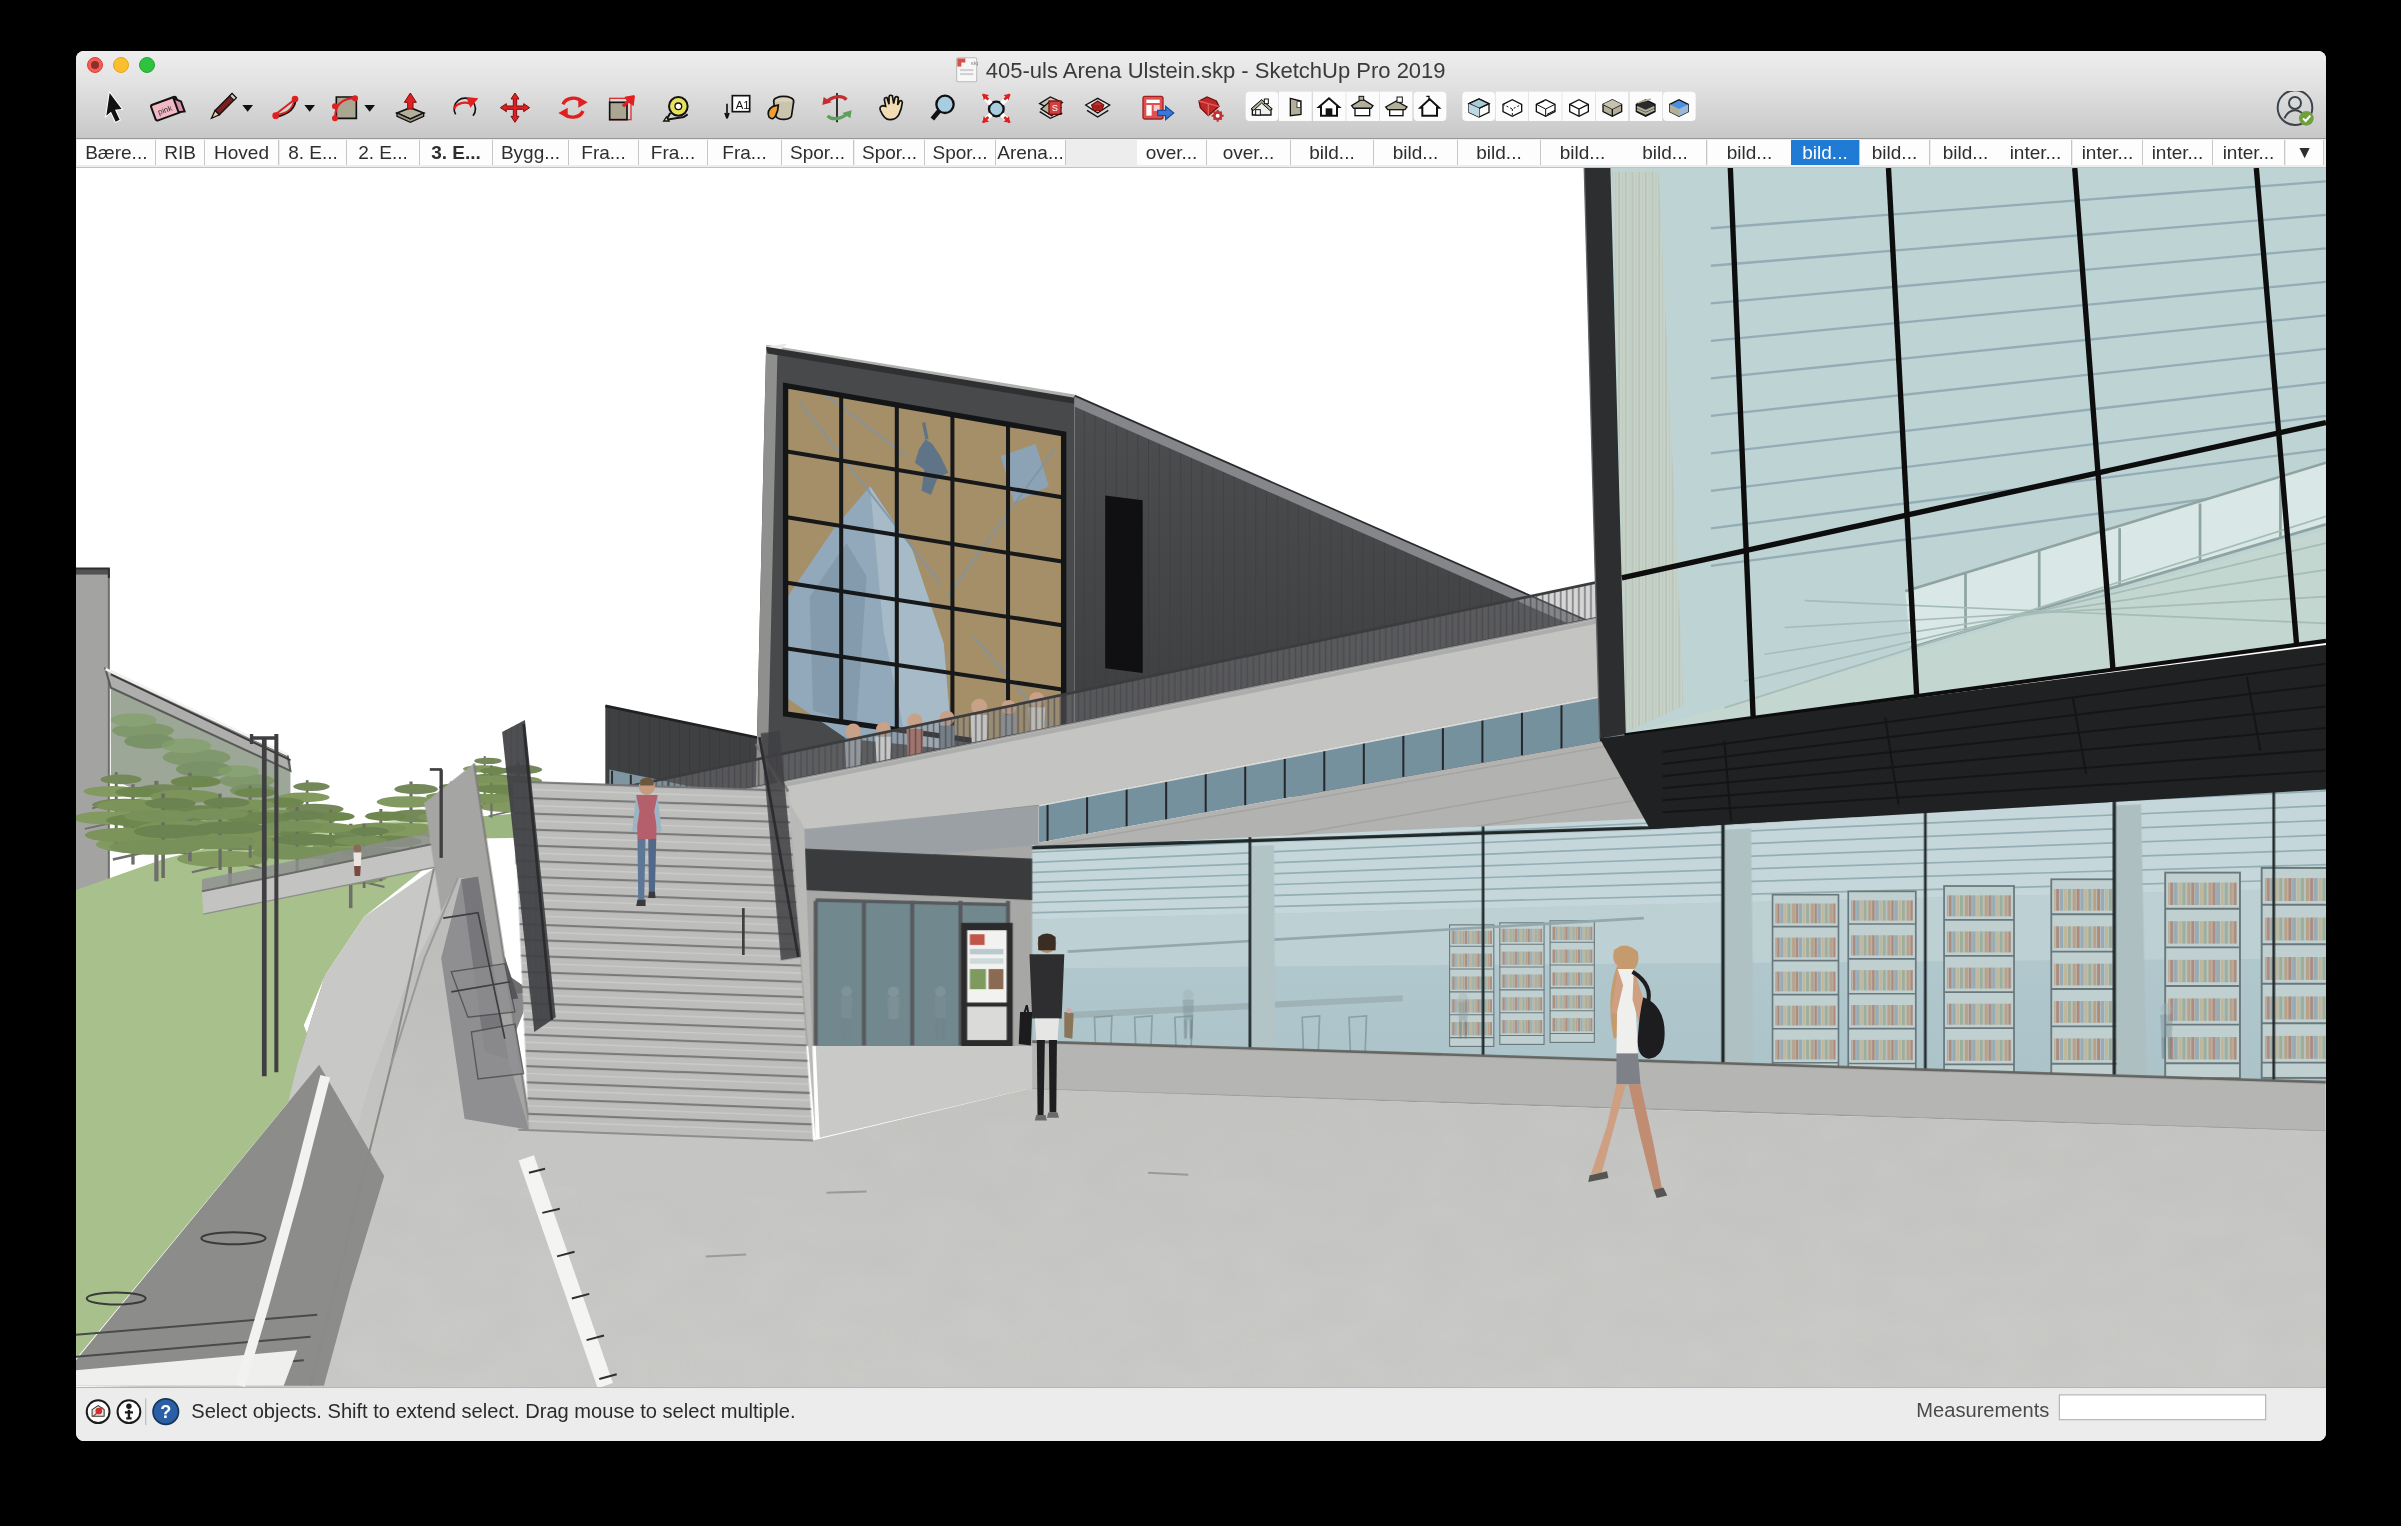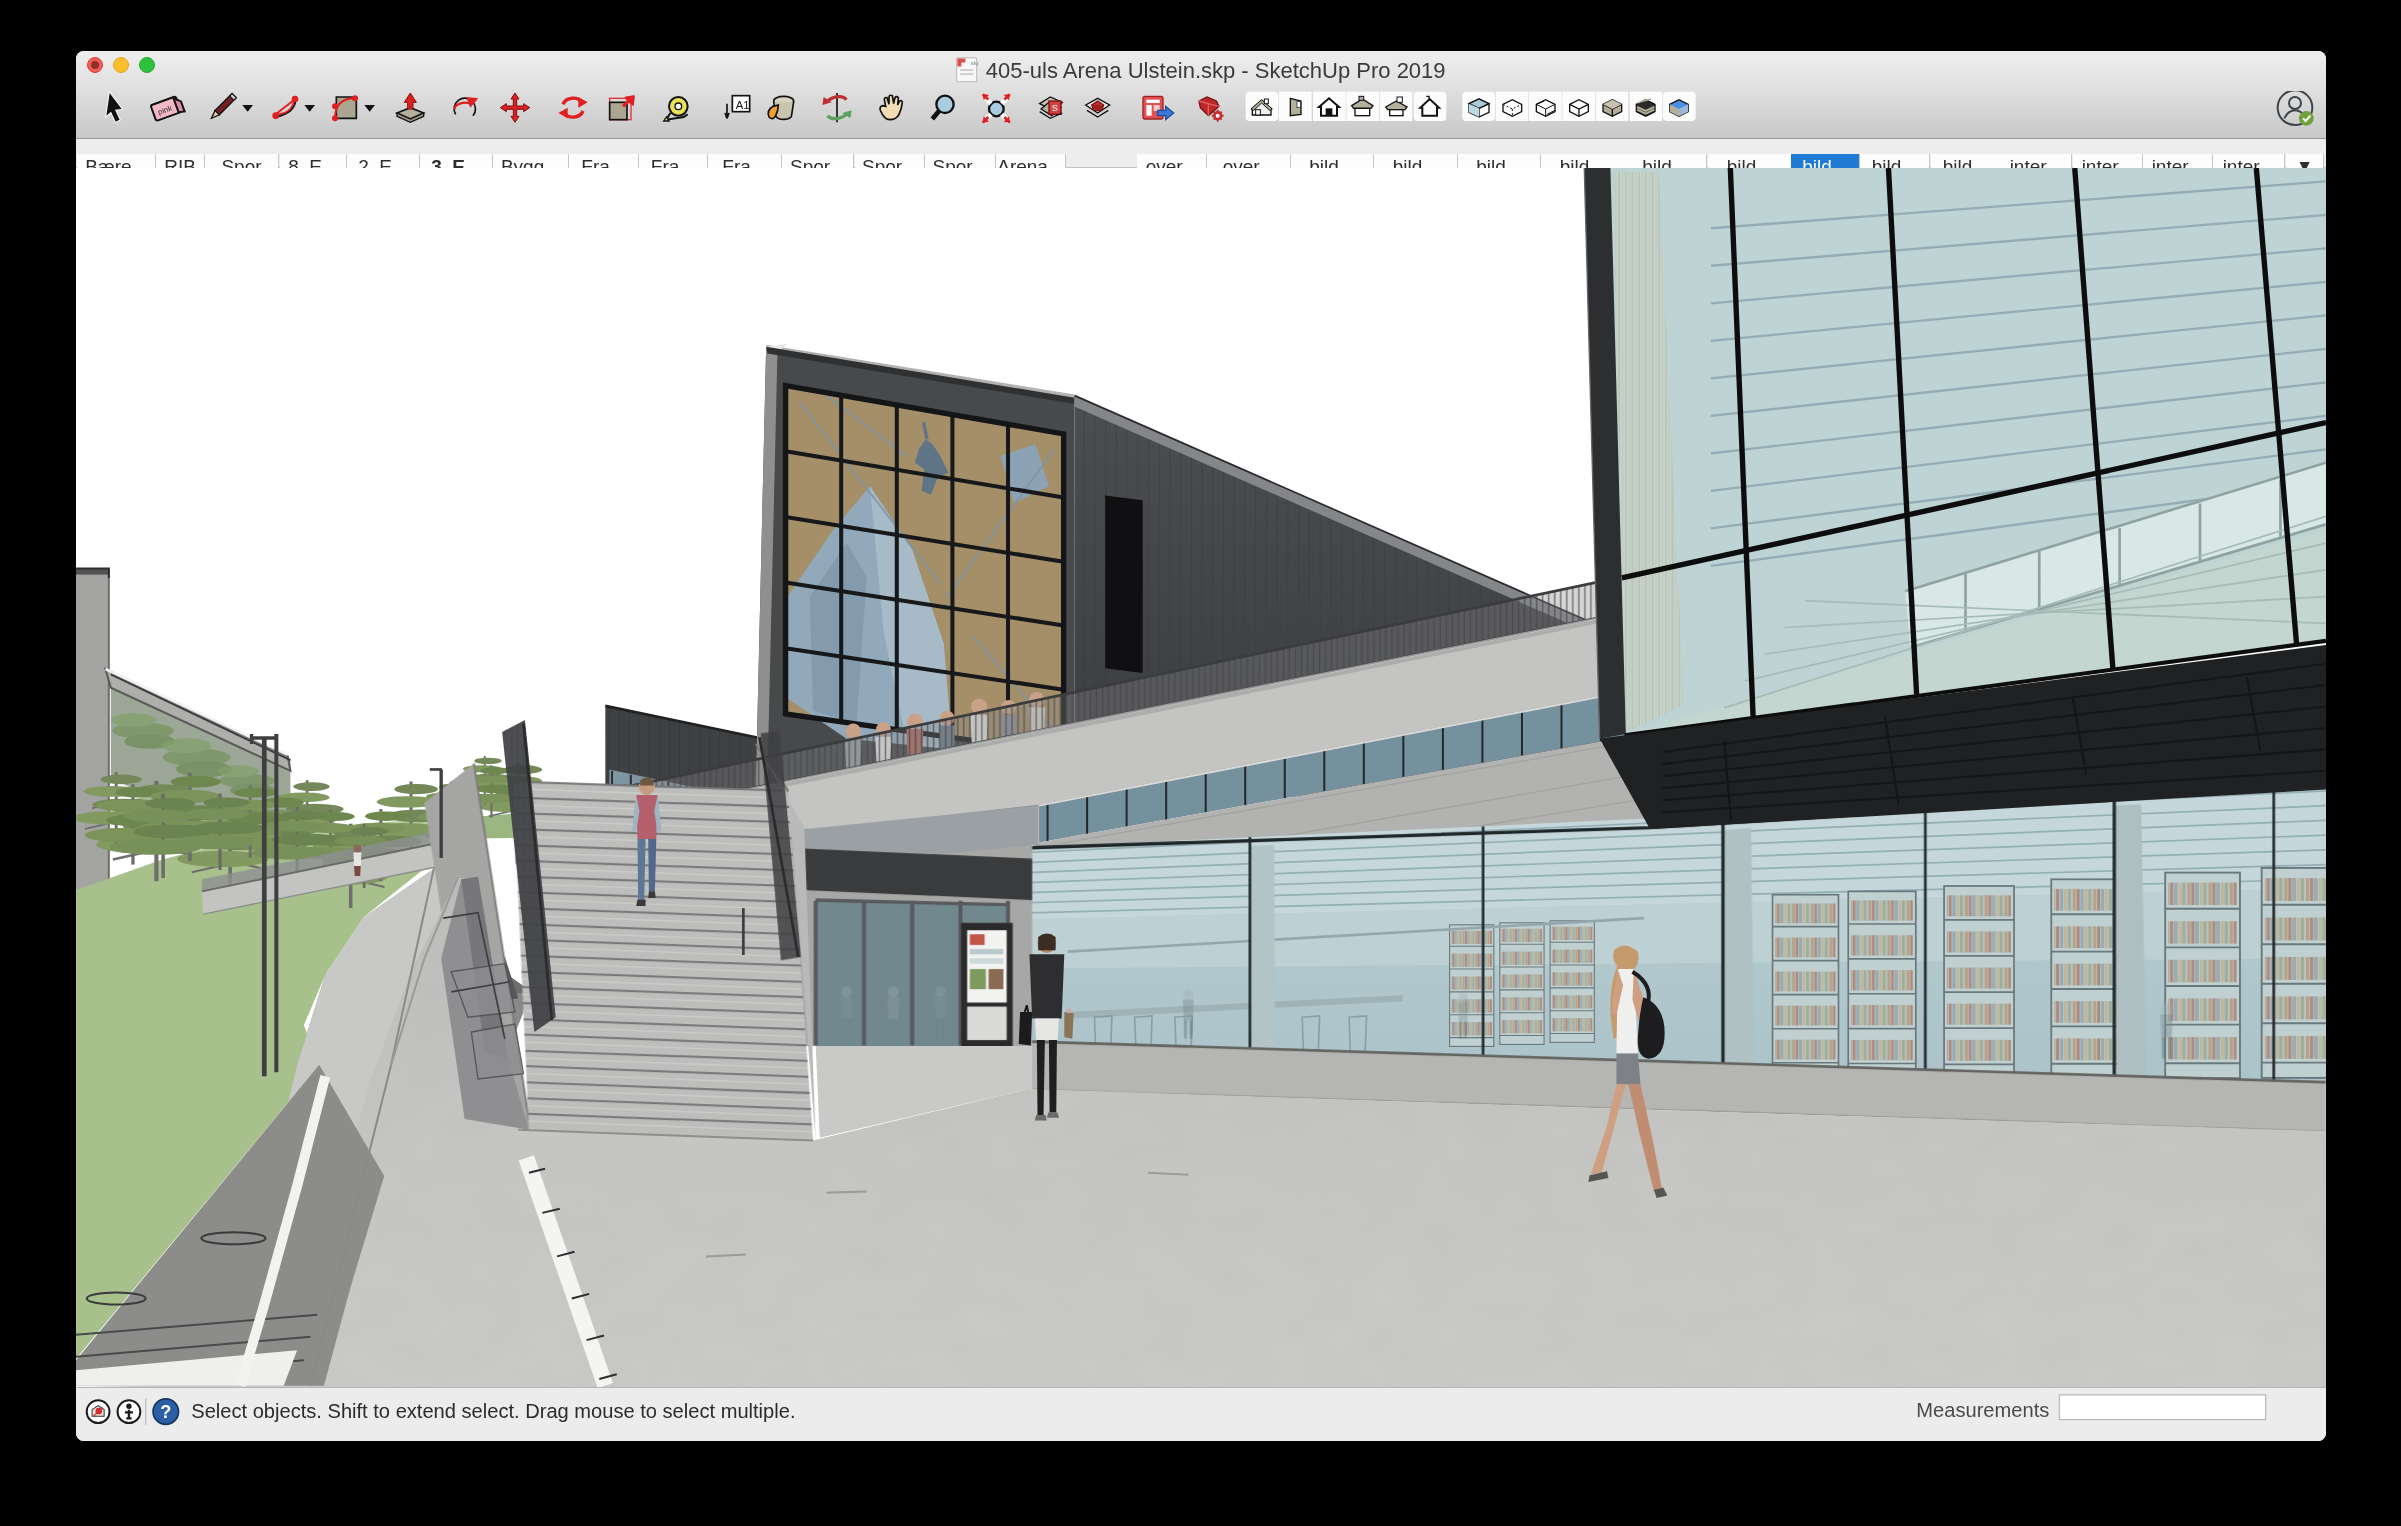--- a/index.html
+++ b/index.html
@@ -3,21 +3,21 @@
 <meta charset="utf-8">
 <style>
   html,body{margin:0;padding:0;background:#000;width:2401px;height:1526px;overflow:hidden;}
   *{box-sizing:border-box;font-family:"Liberation Sans",sans-serif;}
   #win{position:absolute;left:76px;top:51px;width:2250px;height:1390px;border-radius:8px;overflow:hidden;background:#ffffff;}
   #titlebar{position:absolute;left:0;top:0;width:2250px;height:40px;background:linear-gradient(#eeeeee,#dfdfdf);}
   #toolbar{position:absolute;left:0;top:40px;width:2250px;height:48px;background:linear-gradient(#dedede,#c8c8c8);border-bottom:0.7px solid #979797;}
   .tl{position:absolute;top:6px;width:16px;height:16px;border-radius:50%;}
   #title{position:absolute;top:0;left:0;width:2250px;height:40px;text-align:center;line-height:40px;font-size:22px;color:#3a3a3a;}
   #tabbar{position:absolute;left:0;top:88px;width:2250px;height:29px;background:#ededed;border-bottom:0.7px solid #c2c2c2;}
-  .tab{position:absolute;top:15px;height:25px;background:#fdfdfd;border-right:1px solid #c6c6c6;color:#2e2e2e;font-size:19px;text-align:center;line-height:25px;white-space:nowrap;overflow:hidden;}
+  .tab{position:absolute;top:1px;height:25px;background:#fdfdfd;border-right:1px solid #c6c6c6;color:#2e2e2e;font-size:19px;text-align:center;line-height:25px;white-space:nowrap;overflow:hidden;}
   .tabsel{background:#1f7bd4;color:#fff;}
   #viewport{position:absolute;left:0;top:117px;width:2250px;height:1219px;background:#fff;}
   #statusbar{position:absolute;left:0;top:1336px;width:2250px;height:54px;background:#ececec;border-top:0.7px solid #b5b5b5;}
 </style>
 </head>
 <body>
 <div id="win">
   <div id="titlebar">
     <div class="tl" style="left:10.7px;background:#f25e57;border:0.7px solid #da3f38;"></div>
     <div class="tl" style="left:37px;background:#fbbf2d;border:0.7px solid #e2a422;"></div>
@@ -240,21 +240,21 @@
           <circle cy="-7" r="9" fill="none" stroke="#3c434a" stroke-width="3"></circle>
           <path d="M-16,16 Q-10,4 0,4 Q10,4 16,16" fill="none" stroke="#3c434a" stroke-width="3"></path>
           <circle cx="17" cy="16" r="11" fill="#6fa03c"></circle>
           <path d="M12,16 L16,20 L23,12" stroke="#fff" stroke-width="3" fill="none"></path>
         </g>
       </svg>
   </div>
   <div id="tabbar">
     <div class="tab" style="left:1.3px;width:79px;">Bære...</div>
     <div class="tab" style="left:80px;width:49px;">RIB</div>
-    <div class="tab" style="left:129px;width:74px;">Spor</div>
+    <div class="tab" style="left:129px;width:74px;">Hoved</div>
     <div class="tab" style="left:204px;width:67px;">8. E...</div>
     <div class="tab" style="left:271px;width:73px;">2. E...</div>
     <div class="tab" style="left:344px;width:73px;font-weight:bold;">3. E...</div>
     <div class="tab" style="left:417px;width:76px;text-align:center;">Bygg...</div>
     <div class="tab" style="left:493px;width:70px;">Fra...</div>
     <div class="tab" style="left:563px;width:69px;">Fra...</div>
     <div class="tab" style="left:632px;width:74px;">Fra...</div>
     <div class="tab" style="left:706px;width:72px;">Spor...</div>
     <div class="tab" style="left:779px;width:70px;">Spor...</div>
     <div class="tab" style="left:849px;width:71px;">Spor...</div>

